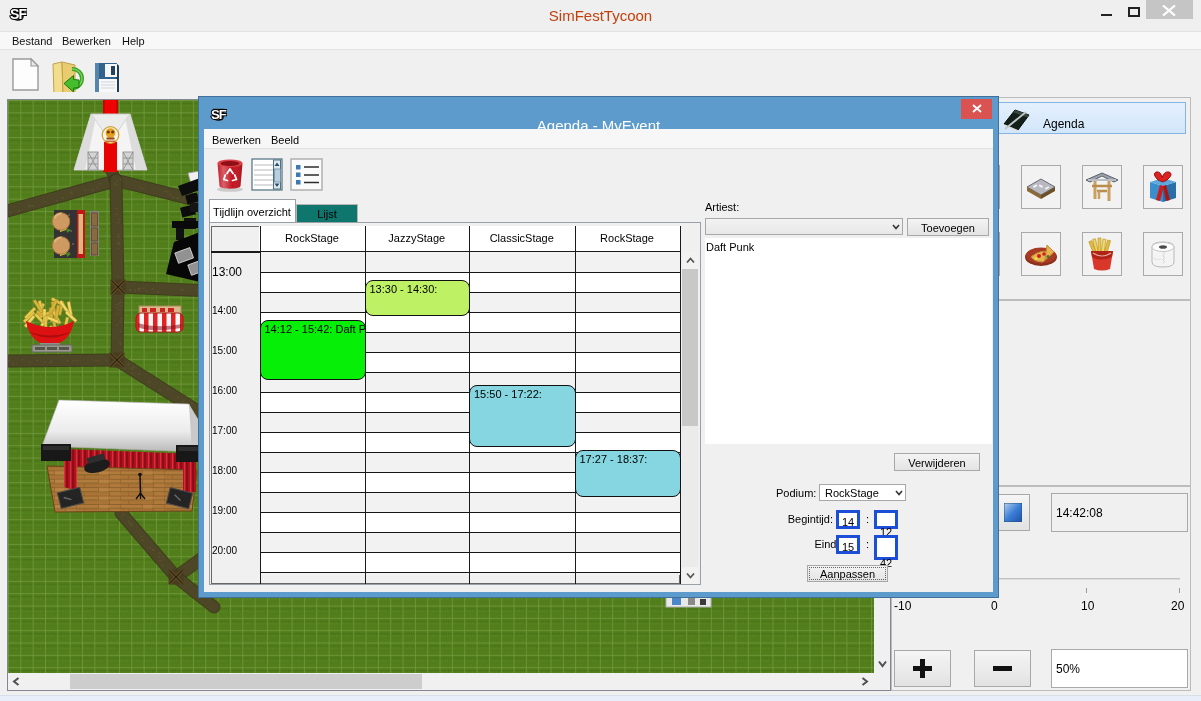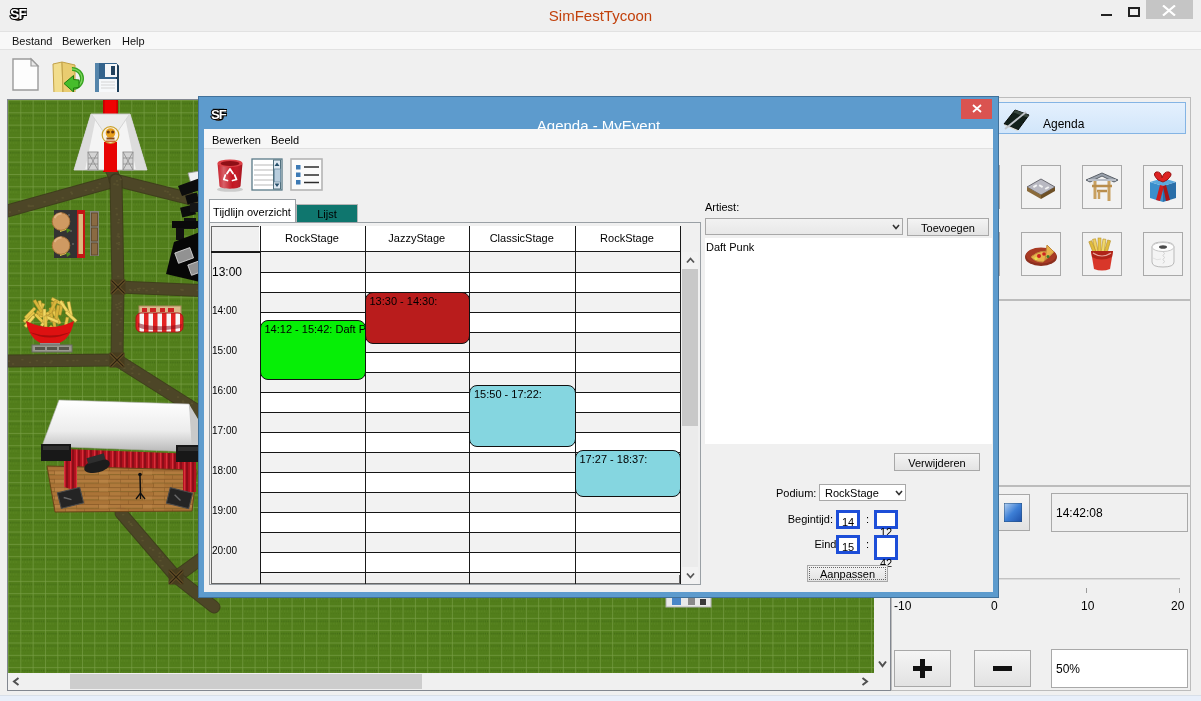--- a/index.html
+++ b/index.html
@@ -649,21 +649,21 @@
       <div class="abs" style="left:363.5px;top:0;width:1px;height:358px;background:#1a1a1a"></div>
       <div class="abs" style="left:468.5px;top:0;width:1px;height:358px;background:#1a1a1a"></div>
       <div class="gtext" style="font-size:12px;left:1px;top:39px">13:00</div>
       <div class="gtext" style="font-size:10px;left:1px;top:79px">14:00</div>
       <div class="gtext" style="font-size:10px;left:1px;top:119px">15:00</div>
       <div class="gtext" style="font-size:10px;left:1px;top:159px">16:00</div>
       <div class="gtext" style="font-size:10px;left:1px;top:199px">17:00</div>
       <div class="gtext" style="font-size:10px;left:1px;top:239px">18:00</div>
       <div class="gtext" style="font-size:10px;left:1px;top:279px">19:00</div>
       <div class="gtext" style="font-size:10px;left:1px;top:319px">20:00</div>
-      <div class="event" style="left:153.5px;top:66.0px;width:105.5px;height:52px;background:#b91c1c">13:30 - 14:30:</div>
+      <div class="event" style="left:153.5px;top:54px;width:105.5px;height:36px;background:#bef264">13:30 - 14:30:</div>
       <div class="event" style="left:48.5px;top:94.0px;width:106.0px;height:60.0px;background:#06ef06">14:12 - 15:42: Daft Punk</div>
       <div class="event" style="left:258px;top:159.33333333333334px;width:106.5px;height:61.333333333333314px;background:#85d6e0">15:50 - 17:22:</div>
       <div class="event" style="left:363.5px;top:224.0px;width:106.0px;height:46.66666666666663px;background:#85d6e0">17:27 - 18:37:</div>
       <div class="abs" style="left:471px;top:26px;width:16px;height:332px;background:#ebebeb"></div>
       <div class="abs" style="left:471px;top:26px;width:16px;height:17px;background:#f2f2f2"></div>
       <div class="abs" style="left:471px;top:341px;width:16px;height:17px;background:#f2f2f2"></div>
       <div class="abs" style="left:471px;top:43px;width:16px;height:157px;background:#c8c8c8"></div>
       <svg class="abs" style="left:475px;top:31px" width="9" height="7" viewBox="0 0 9 7">
             <path d="M1 5.5 L4.5 1.5 L8 5.5" stroke="#555" stroke-width="1.8" fill="none"></path>
           </svg>

